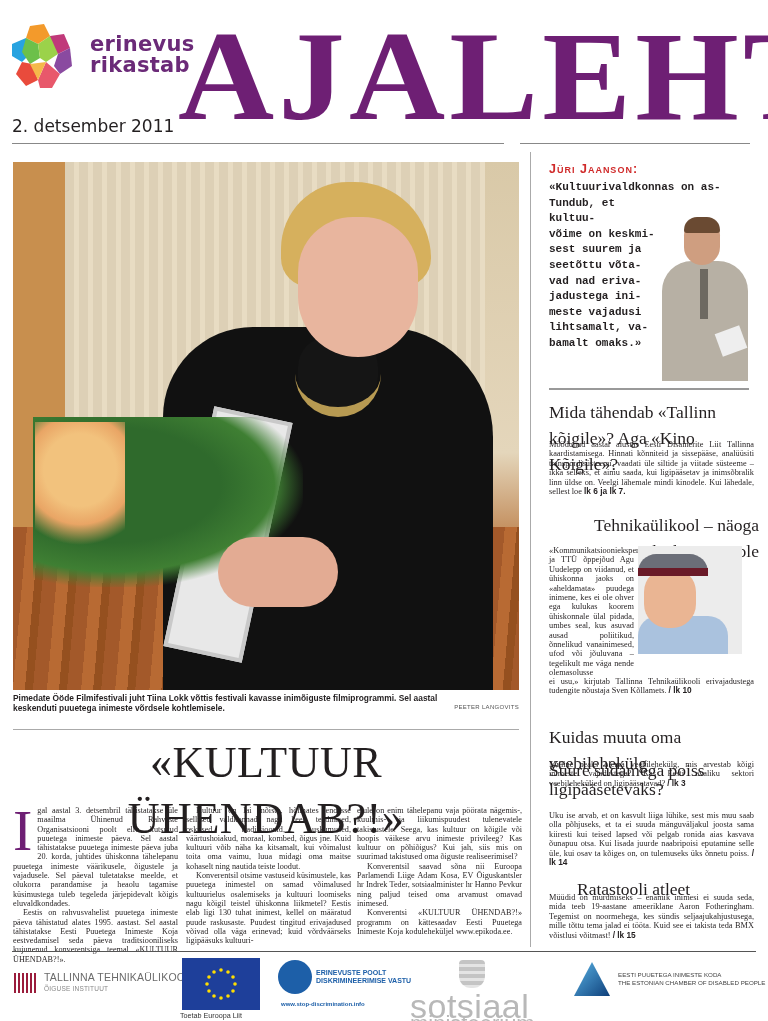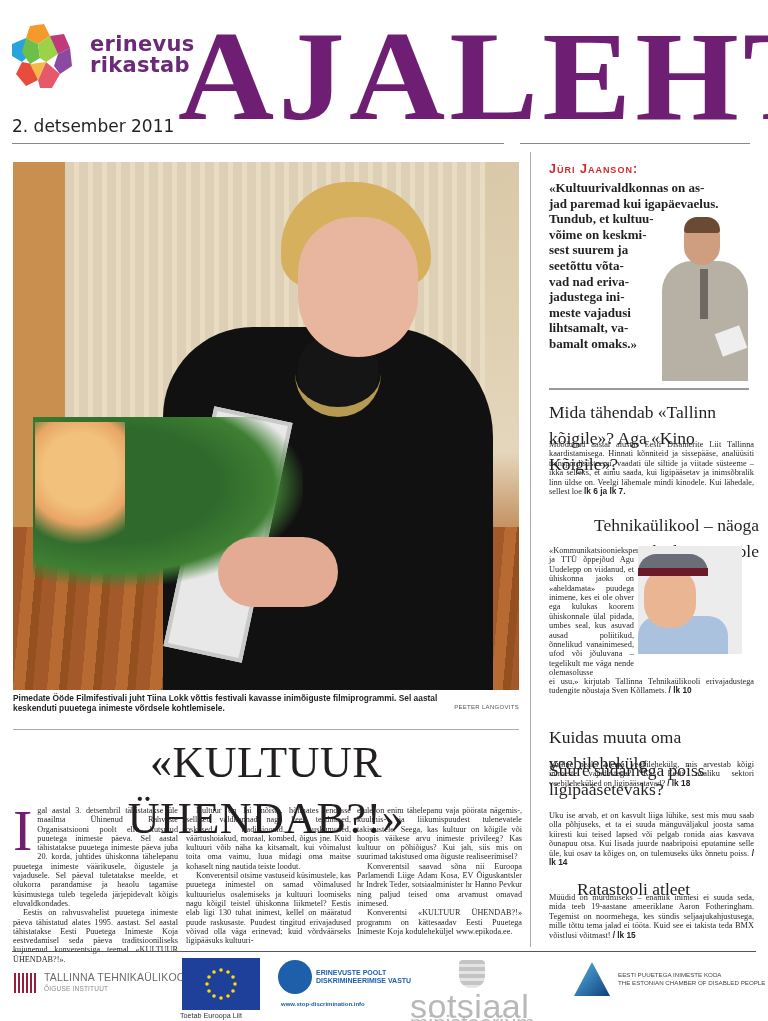--- a/index.html
+++ b/index.html
@@ -47,21 +47,21 @@
   .col p.first { text-indent: 0; }
   .col1 { left: 13px; }
   .col2 { left: 186px; }
   .col3 { left: 357px; }
   .dropcap { float: left; font-size: 58px; line-height: 46px; color: #6e1f74; padding: 0 5px 0 0; margin-top: 2px; font-family: "Liberation Serif", serif; }
 
   
   .vrule { left: 530px; top: 152px; width: 1px; height: 795px; background: #aaa; }
   .rc { left: 549px; width: 200px; }
   .quote-name { top: 162px; font-family: "Liberation Sans", sans-serif; font-weight: bold; color: #d02a2a; font-size: 12.5px; letter-spacing: 1px; font-variant: small-caps; }
-  .quote-text { top: 180px; width: 205px; font-family: Liberation Serif, serif; font-weight: bold; font-size: 13px; line-height: 15.6px; color: #231f20; }
+  .quote-text { top: 180px; width: 205px; font-family: Liberation Mono, monospace; font-weight: bold; font-size: 11px; line-height: 15.6px; color: #231f20; }
   .quote-text .wide { display: block; }
   .quote-text .narrow { display: block; width: 106px; }
   .jaanson-photo { left: 656px; top: 213px; width: 96px; height: 168px; overflow: hidden; }
   .jp-suit { left: 6px; top: 48px; width: 86px; height: 120px; background: #b7b0a4; border-radius: 30px 30px 0 0; }
   .jp-head { left: 28px; top: 6px; width: 36px; height: 46px; background: #cf9e80; border-radius: 18px 18px 20px 20px; }
   .jp-hair { left: 28px; top: 4px; width: 36px; height: 16px; background: #6a4a32; border-radius: 18px 18px 4px 4px; }
   .jp-tie { left: 44px; top: 56px; width: 8px; height: 50px; background: #6d6961; }
   .jp-paper { left: 62px; top: 116px; width: 26px; height: 24px; background: #eee; transform: rotate(-20deg); }
   .quote-rule { left: 549px; top: 388px; width: 200px; height: 2px; background: #999; }
 
@@ -166,21 +166,20 @@
   <p class="first">elule on enim tähelepanu vaja pöörata nägemis-, kuulmis- ja liikumispuudest tulenevatele takistustele. Seega, kas kultuur on kõigile või hoopis väikese arvu inimeste privileeg? Kas kultuur on põhiõigus? Kui jah, siis mis on suurimad takistused oma õiguste realiseerimisel?</p>
   <p>Konverentsil saavad sõna nii Euroopa Parlamendi Liige Adam Kosa, EV Õiguskantsler hr Indrek Teder, sotsiaalminister hr Hanno Pevkur ning paljud teised oma arvamust omavad inimesed.</p>
   <p>Konverentsi «KULTUUR ÜHENDAB?!» programm on kättesaadav Eesti Puuetega Inimeste Koja koduleheküljel www.epikoda.ee.</p>
 </div>
 
 <div class="abs vrule"></div>
 
 <div class="abs rc quote-name">Jüri Jaanson:</div>
 <div class="abs rc quote-text">
   <span class="wide">«Kultuurivaldkonnas on as-</span>
-  <span class="wide">jad paremad kui igapäevaelus.</span>
   <span class="narrow">Tundub, et kultuu-</span>
   <span class="narrow">võime on keskmi-</span>
   <span class="narrow">sest suurem ja</span>
   <span class="narrow">seetõttu võta-</span>
   <span class="narrow">vad nad eriva-</span>
   <span class="narrow">jadustega ini-</span>
   <span class="narrow">meste vajadusi</span>
   <span class="narrow">lihtsamalt, va-</span>
   <span class="narrow">bamalt omaks.»</span>
 </div>
@@ -208,21 +207,21 @@
   <div class="abs tp-band"></div>
 </div>
 <div class="abs rc rb s2-b2">
   <span>ei usu,» kirjutab Tallinna Tehnikaülikooli erivajadustega tudengite nõustaja Sven Kõllamets.</span>
   <b>/ lk 10</b>
 </div>
 
 <div class="abs rc rh s3-h">Kuidas muuta oma veebilehekülg ligipääsetevaks?</div>
 <div class="abs rc rb s3-b">
   <span>Milline peaks olema veebilehekülg, mis arvestab kõigi inimeste vajadustega? Kas Eesti avaliku sektori veebileheküljed on ligipääsetavad?</span>
-  <b>/ lk 18</b>
+  <b>/ lk 3</b>
 </div>
 
 <div class="abs rc rh s4-h">Suure südamega poiss</div>
 <div class="abs rc rb s4-b">
   <span>Uku ise arvab, et on kasvult liiga lühike, sest mis muu saab olla põhjuseks, et ta ei suuda mänguväljakul joosta sama kiiresti kui teised lapsed või pelgab ronida aias kasvava õunapuu otsa. Kui lisada juurde naabripoisi eputamine selle üle, kui osav ta kõiges on, on tulemuseks üks õnnetu poiss.</span>
   <b>/ lk 14</b>
 </div>
 
 <div class="abs rc rh s5-h">Ratastooli atleet</div>
 <div class="abs rc rb s5-b">

